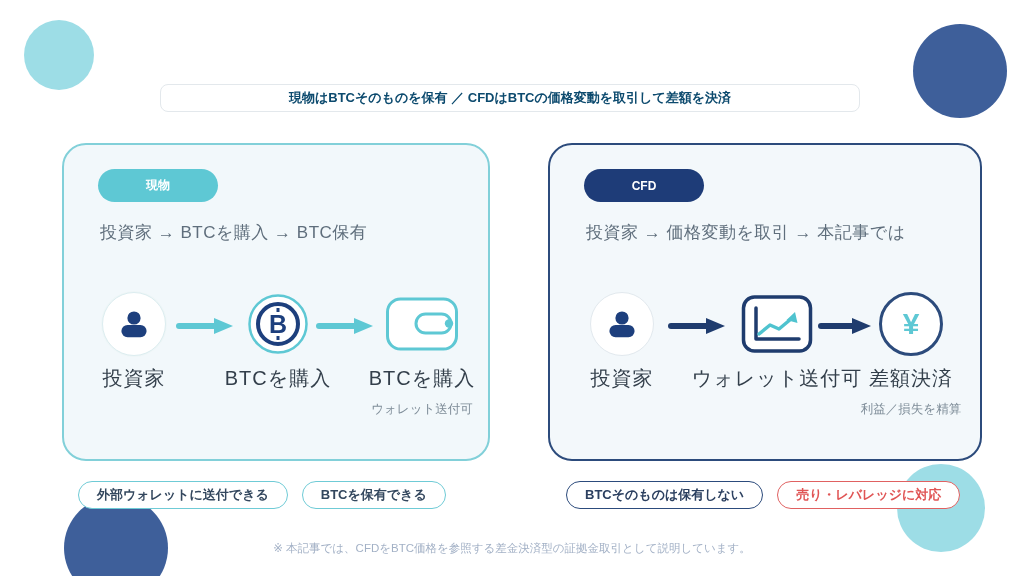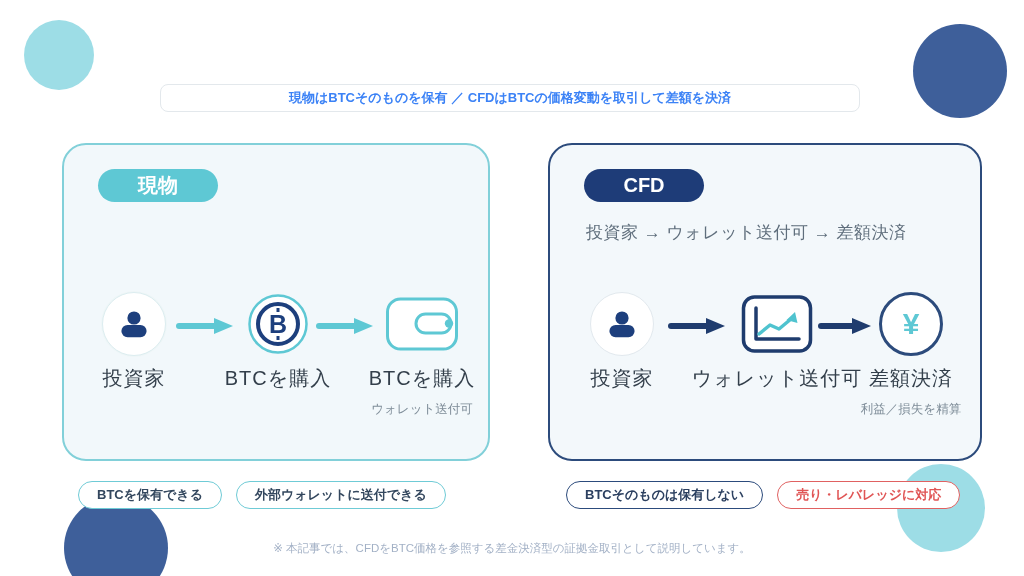--- a/index.html
+++ b/index.html
@@ -27,28 +27,28 @@
   .deco.tl{left:24px;top:20px;width:70px;height:70px;}
   .deco.tr{left:913px;top:24px;width:94px;height:94px;}
   .deco.bl{left:64px;top:496px;width:104px;height:104px;}
   .deco.br{left:897px;top:464px;width:88px;height:88px;}
 
   .title{position:absolute;left:0;top:26px;width:100%;text-align:center;
     font-size:36px;font-weight:bold;color:var(--title-navy);letter-spacing:1px;z-index:2;}
   .subtitle-bar{position:absolute;left:160px;top:84px;width:700px;height:28px;
     background:#fff;border:1px solid #e3e8ec;border-radius:8px;display:flex;
     align-items:center;justify-content:center;z-index:2;}
-  .subtitle-bar span{font-size:13px;color:#3b82f6;font-weight:bold;}
+  .subtitle-bar span{font-size:13px;color:#0c4a6e;font-weight:bold;}
 
   .card{position:absolute;top:143px;height:318px;border-radius:24px;z-index:1;}
   .card.spot{left:62px;width:428px;background:var(--card-bg);border:2px solid var(--teal-border);}
   .card.cfd{left:548px;width:434px;background:#f3f8fb;border:2.5px solid var(--navy-border);}
 
   .badge{position:absolute;left:34px;top:24px;width:120px;height:33px;border-radius:17px;
-    display:flex;align-items:center;justify-content:center;color:#fff;font-weight:bold;font-size:20px;}
+    display:flex;align-items:center;justify-content:center;color:#fff;font-weight:bold;font-size:12px;}
   .badge.teal{background:var(--teal);}
   .badge.navy{background:#1e3c78;}
 
   .flow-text{position:absolute;left:36px;top:76px;font-size:17px;color:var(--text-gray);letter-spacing:0.5px;}
 
   .step{position:absolute;top:146px;text-align:center;}
   .icon-slot{height:66px;display:flex;align-items:center;justify-content:center;}
   .step-circle{width:64px;height:64px;border-radius:50%;background:#fff;
     display:flex;align-items:center;justify-content:center;}
   .step-circle.teal-ring{border:1.5px solid #dcedf0;box-shadow:0 0 0 1px #eef6f7;}
@@ -79,20 +79,21 @@
   <div class="deco steel tr"></div>
   <div class="deco steel bl"></div>
   <div class="deco light br"></div>
 
   <div class="subtitle-bar">
     <span>現物はBTCそのものを保有 ／ CFDはBTCの価格変動を取引して差額を決済</span>
   </div>
 
   <div class="card spot">
     <div class="badge teal">現物</div>
+    <div class="flow-text">投資家 → BTCを購入 → BTC保有</div>
 
     <div class="step" style="left:18px;width:104px;">
       <div class="icon-slot">
         <div class="step-circle teal-ring">
           <svg width="36" height="36" viewBox="0 0 24 24">
             <circle cx="12" cy="8" r="4.4" fill="#1d3f7d"></circle>
             <rect x="3.6" y="12.6" width="16.8" height="8.2" rx="4.1" fill="#1d3f7d"></rect>
           </svg>
         </div>
       </div>
@@ -134,21 +135,21 @@
           <circle cx="64" cy="28.5" r="4.2" fill="#5ec8d4"></circle>
         </svg>
       </div>
       <div class="step-label">BTCを購入</div>
       <div class="step-sub">ウォレット送付可</div>
     </div>
   </div>
 
   <div class="card cfd">
     <div class="badge navy">CFD</div>
-    <div class="flow-text">投資家 → ウォレット送付可 → 差額決済</div>
+    <div class="flow-text">投資家 → 価格変動を取引 → 本記事では</div>
 
     <div class="step" style="left:20px;width:104px;">
       <div class="icon-slot">
         <div class="step-circle soft-ring">
           <svg width="36" height="36" viewBox="0 0 24 24">
             <circle cx="12" cy="8" r="4.4" fill="#1d3f7d"></circle>
             <rect x="3.6" y="12.6" width="16.8" height="8.2" rx="4.1" fill="#1d3f7d"></rect>
           </svg>
         </div>
       </div>
@@ -186,22 +187,22 @@
         <div class="step-circle navy-ring">
           <span class="yen-glyph">¥</span>
         </div>
       </div>
       <div class="step-label">差額決済</div>
       <div class="step-sub">利益／損失を精算</div>
     </div>
   </div>
 
   <div class="tags left">
+    <div class="pill teal">外部ウォレットに送付できる</div>
     <div class="pill teal">BTCを保有できる</div>
-    <div class="pill teal">外部ウォレットに送付できる</div>
   </div>
   <div class="tags right">
     <div class="pill navy">BTCそのものは保有しない</div>
     <div class="pill red">売り・レバレッジに対応</div>
   </div>
 
   <div class="footnote">※ 本記事では、CFDをBTC価格を参照する差金決済型の証拠金取引として説明しています。</div>
 </div>
 
 </body></html>

